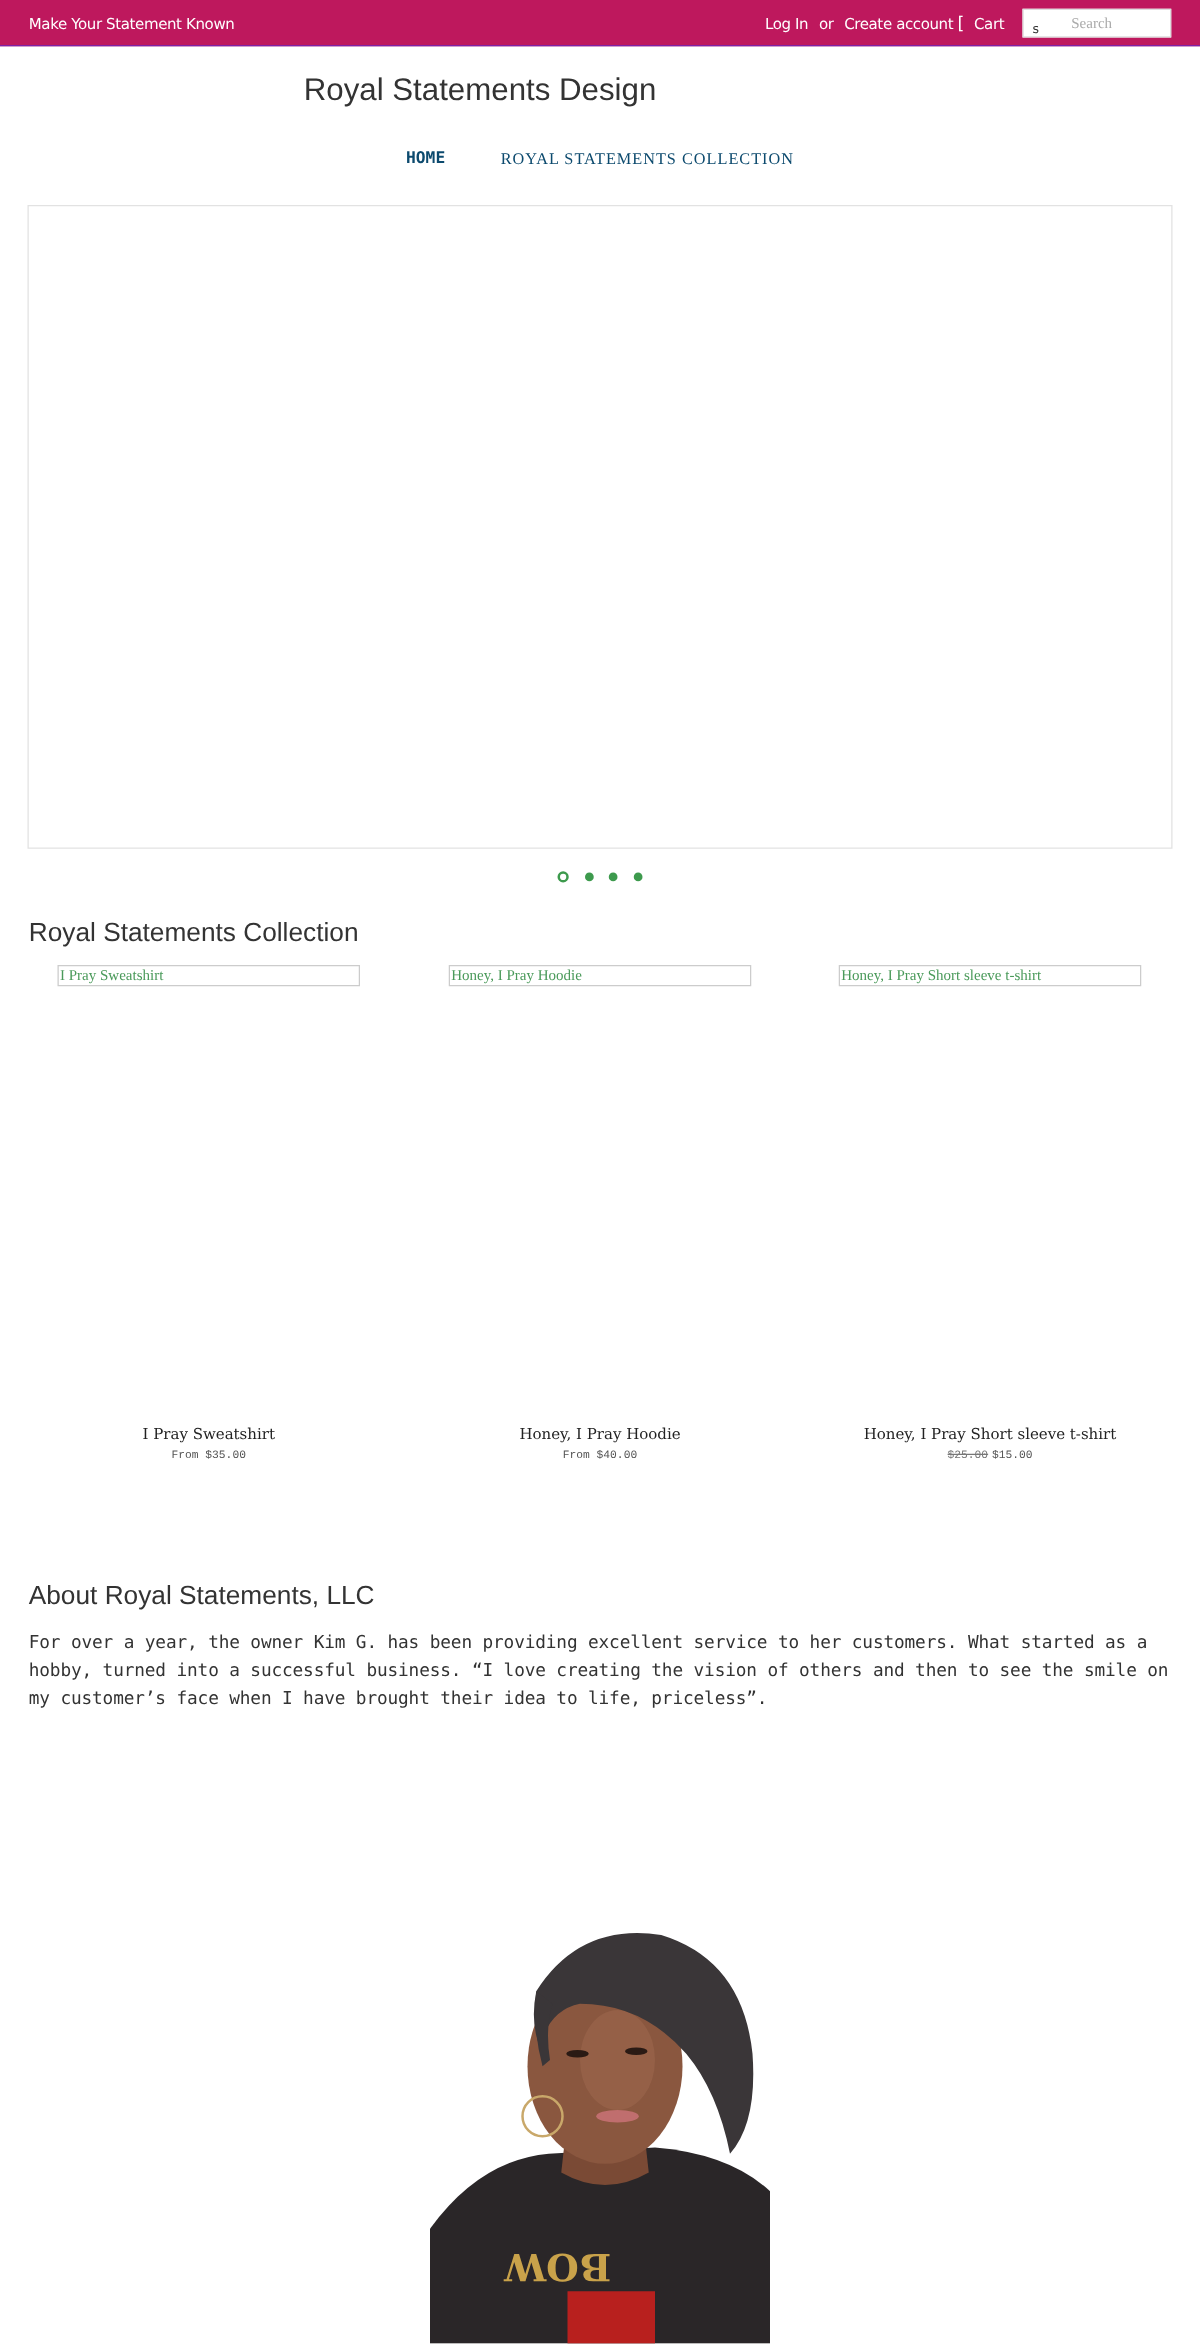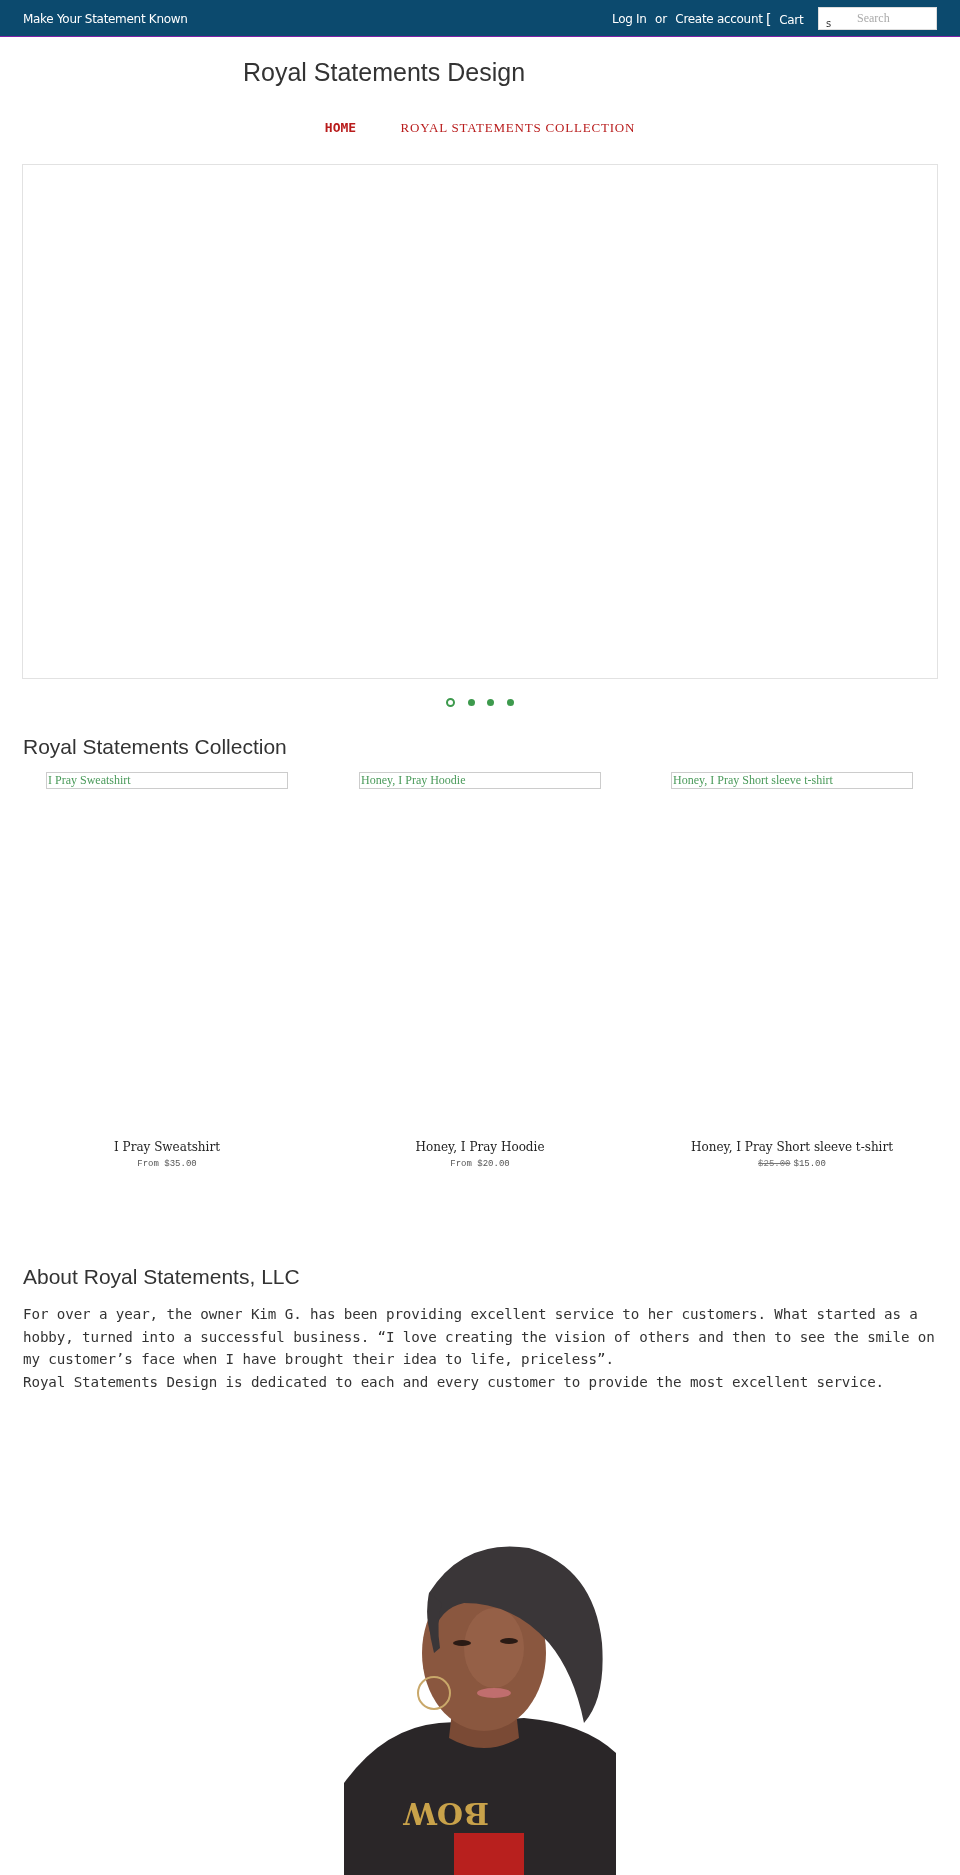--- a/index.html
+++ b/index.html
@@ -1,34 +1,34 @@
 <!DOCTYPE html>
 <html><head>
   <meta charset="utf-8">
   <style>
     * { box-sizing: border-box; margin: 0; padding: 0; }
     html, body { width: 960px; background: #ffffff; }
     body { height: 1875px; overflow: hidden; position: relative; font-family: "Liberation Sans", sans-serif; color: #333; }
 
     
-    .topbar { position: absolute; left: 0; top: 0; width: 960px; height: 37px; background: #0c4a6e; border-bottom: 1px solid #7d22a6; }
+    .topbar { position: absolute; left: 0; top: 0; width: 960px; height: 37px; background: #be185d; border-bottom: 1px solid #7d22a6; }
     .topbar .tagline { position: absolute; left: 23px; top: 12px; font-size: 12px; color: #fff; font-family: "DejaVu Sans", sans-serif; letter-spacing: -0.3px; }
     .topbar .account { position: absolute; left: 612px; top: 12px; font-size: 12px; color: #fff; font-family: "DejaVu Sans", sans-serif; letter-spacing: -0.3px; }
     .topbar .account span { margin-right: 5px; }
     .topbar .cart { position: absolute; left: 766px; top: 11px; font-size: 12px; color: #fff; font-family: "DejaVu Sans", sans-serif; letter-spacing: -0.3px; }
     .topbar .cart .bracket { font-size: 14px; margin-right: 8px; }
     .search { position: absolute; left: 818px; top: 7px; width: 119px; height: 23px; background: #fff; border: 1px solid #ddd; }
     .search .s-icon { position: absolute; left: 7px; top: 10px; font-size: 10px; color: #333; font-family: "DejaVu Sans", sans-serif; }
     .search input { position: absolute; left: 38px; top: 2px; width: 92px; height: 17px; border: none; outline: none; font-family: "Liberation Serif", serif; font-size: 12px; color: #aaa; background: transparent; }
     .search input::placeholder { color: #aaa; }
 
     
     .site-title { position: absolute; left: 0; width: 768px; top: 58px; text-align: center; font-size: 25px; color: #333; font-family: "Liberation Sans", sans-serif; }
     .nav { position: absolute; left: 0; width: 960px; top: 118px; text-align: center; }
-    .nav a { display: inline-block; text-decoration: none; color: #b91c1c; margin: 0 20px; vertical-align: middle; }
+    .nav a { display: inline-block; text-decoration: none; color: #0c4a6e; margin: 0 20px; vertical-align: middle; }
     .nav .home { font-family: "DejaVu Sans Mono", monospace; font-weight: bold; font-size: 13px; }
     .nav .coll { font-family: "Liberation Serif", serif; font-size: 13px; letter-spacing: 0.8px; }
 
     
     .hero { position: absolute; left: 22px; top: 164px; width: 916px; height: 515px; border: 1px solid #e2e2e2; background: #fff; }
     .dots { position: absolute; left: 0; width: 960px; top: 693px; text-align: center; }
     .dot { display: inline-block; width: 7px; height: 7px; border-radius: 50%; background: #3d9a4d; margin: 0 4px; vertical-align: middle; cursor: pointer; }
     .dot.active { width: 9px; height: 9px; background: #fff; border: 2px solid #3d9a4d; }
 
     
@@ -88,33 +88,32 @@
 
 <div class="product p1">
   <div class="img-ph">I Pray Sweatshirt</div>
   <div class="name">I Pray Sweatshirt</div>
   <div class="price"><span>From</span> <span>$35.00</span></div>
 </div>
 
 <div class="product p2">
   <div class="img-ph">Honey, I Pray Hoodie</div>
   <div class="name">Honey, I Pray Hoodie</div>
-  <div class="price"><span>From</span> <span>$20.00</span></div>
+  <div class="price"><span>From</span> <span>$40.00</span></div>
 </div>
 
 <div class="product p3">
   <div class="img-ph">Honey, I Pray Short sleeve t-shirt</div>
   <div class="name">Honey, I Pray Short sleeve t-shirt</div>
   <div class="price"><s>$25.00</s><span>$15.00</span></div>
 </div>
 
 <div class="section-title about-title">About Royal Statements, LLC</div>
 <div class="about-text">
   <p>For over a year, the owner Kim G. has been providing excellent service to her customers. What started as a hobby, turned into a successful business. “I love creating the vision of others and then to see the smile on my customer’s face when I have brought their idea to life, priceless”.</p>
-  <p>Royal Statements Design is dedicated to each and every customer to provide the most excellent service.</p>
 </div>
 
 <div class="photo">
   <svg width="272" height="342" viewBox="0 0 272 342">
     <rect width="272" height="342" fill="#ffffff"></rect>
 
     <path d="M0 250 Q40 195 95 190 L180 185 Q240 190 272 220 L272 342 L0 342 Z" fill="#2a2628"></path>
 
     <path d="M110 160 L170 160 L175 205 Q140 225 105 205 Z" fill="#7a4a35"></path>
 

